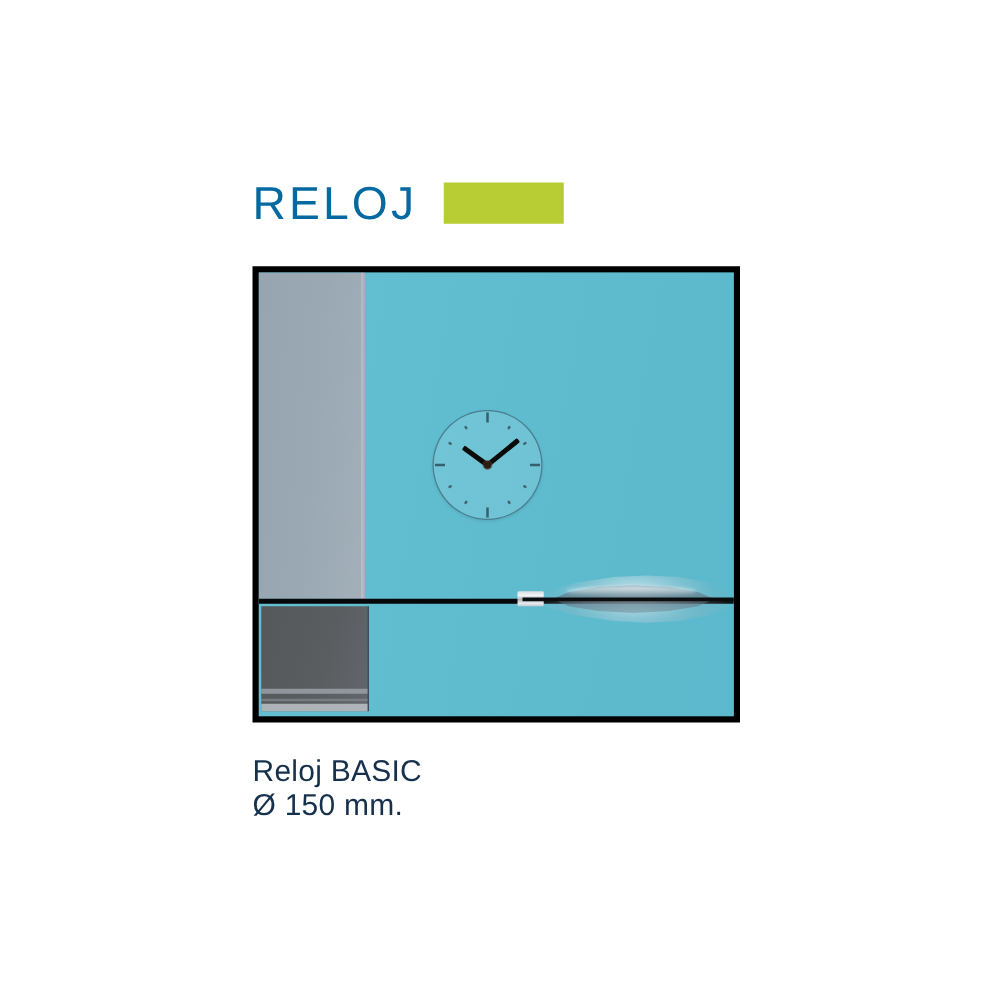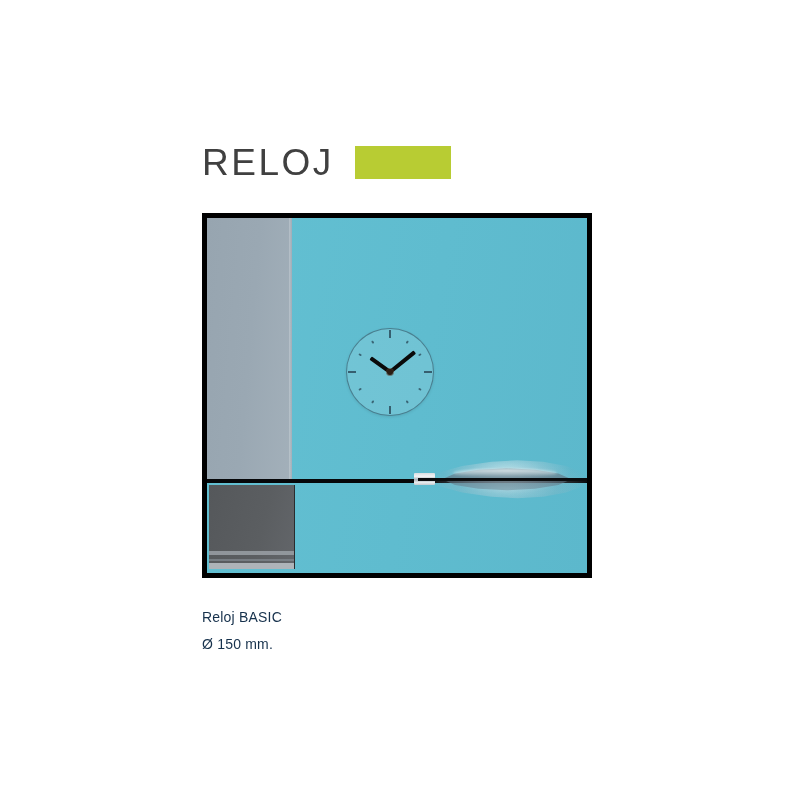--- a/index.html
+++ b/index.html
@@ -31,21 +31,21 @@
     top: 136px;
     width: 400px;
     height: 52px;
     display: flex;
     align-items: center;
   }
   .title {
     font-size: 37px;
     font-weight: 400;
     letter-spacing: 2.5px;
-    color: #404040;
+    color: #0369a1;
     line-height: 1;
     white-space: nowrap;
     margin: 0;
     padding: 0;
   }
   .title-swatch {
     width: 96px;
     height: 33px;
     margin-left: 21px;
     background: #b8cc33;
@@ -257,21 +257,21 @@
   }
 
   
   .caption {
     position: absolute;
     left: 202px;
     top: 604px;
     width: 340px;
   }
   .caption-line {
-    font-size: 14px;
+    font-size: 24px;
     line-height: 27px;
     color: #16314c;
     letter-spacing: .2px;
     white-space: nowrap;
   }
 </style>
 </head>
 <body>
 
 <div class="page">

